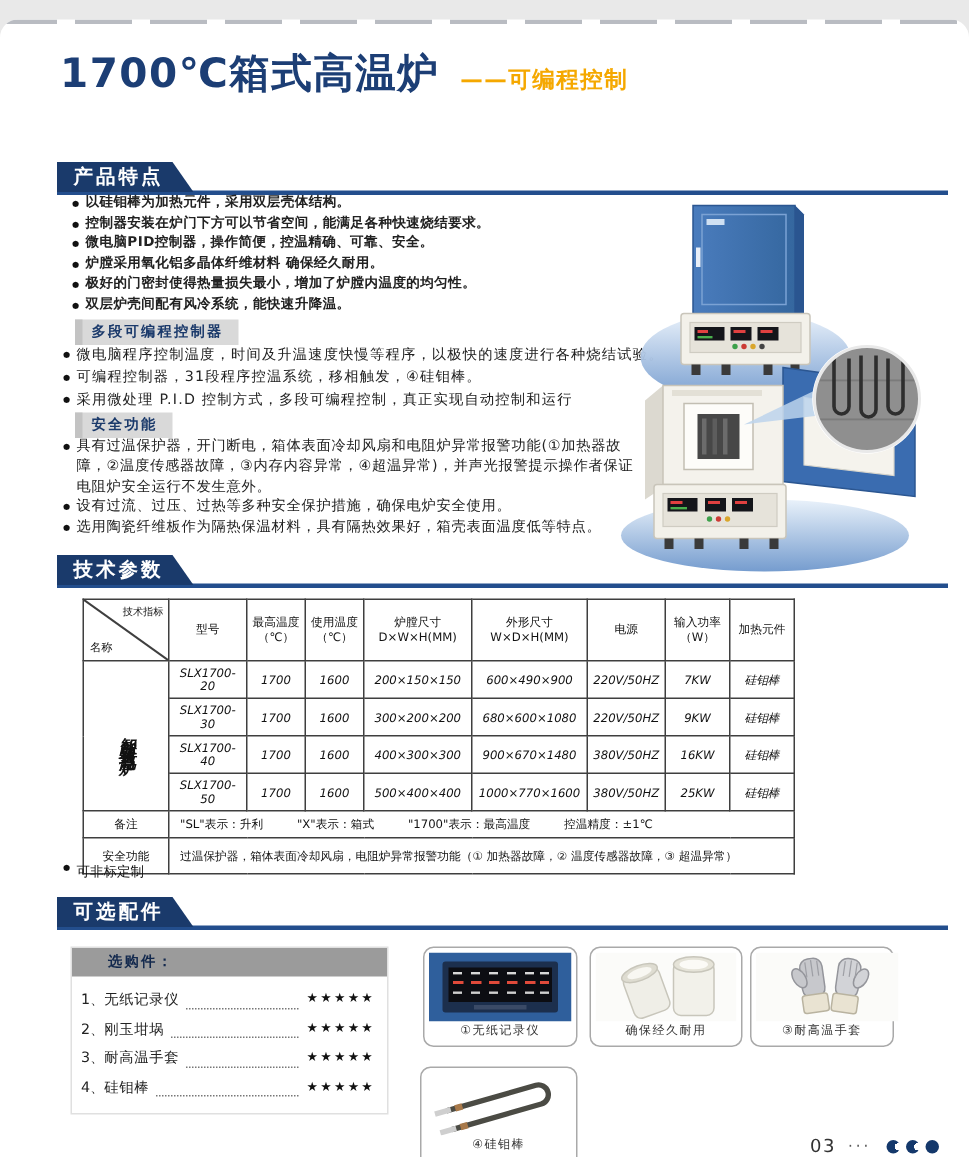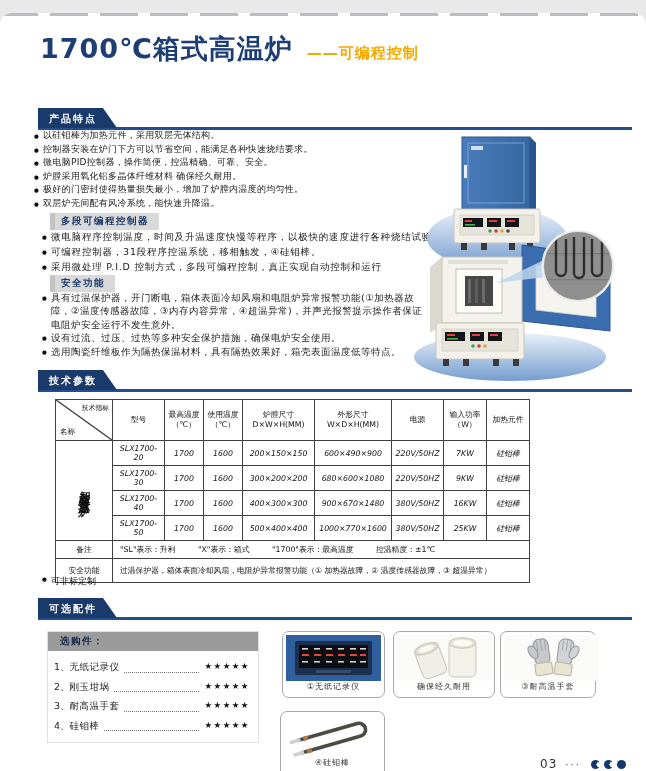--- a/index.html
+++ b/index.html
@@ -11,28 +11,28 @@
   .top-dashes{position:absolute;top:0;left:0;width:646px;height:3px;
     background:repeating-linear-gradient(90deg,#b9bcc2 0 38px,transparent 38px 50px);}
   
   .title-row{position:absolute;left:40px;top:18px;white-space:nowrap;}
   .title{font-size:27px;font-weight:bold;color:#1c3e75;letter-spacing:1px;}
   .subtitle{font-size:15px;font-weight:bold;color:#f5a800;margin-left:14px;letter-spacing:1px;}
   .intro{position:absolute;left:28px;top:54px;width:600px;margin:0;font-size:10px;line-height:16px;
     color:#333;text-indent:2em;letter-spacing:0.4px;}
   
   .sec-header{position:absolute;left:38px;width:594px;border-bottom:3px solid #234e8d;height:20px;}
-  .badge{display:inline-block;background:#1a3a6b;color:#fff;font-size:10px;font-weight:bold;
+  .badge{display:inline-block;background:#1a3a6b;color:#fff;font-size:13px;font-weight:bold;
     letter-spacing:2px;padding:4px 20px 3px 11px;line-height:13px;
     clip-path:polygon(0 0,calc(100% - 14px) 0,100% 100%,0 100%);}
   
   .blist{position:absolute;margin:0;padding:0;list-style:none;}
   .blist li{position:relative;padding-left:9px;color:#222;}
   .blist li::before{content:"●";position:absolute;left:0;top:1px;font-size:5.5px;color:#111;}
-  .features{left:34px;top:116px;width:392px;font-size:9px;line-height:13.6px;letter-spacing:0.3px;}
+  .features{left:48px;top:116px;width:392px;font-size:9px;line-height:13.6px;letter-spacing:0.3px;font-weight:bold;}
   .prog{left:42px;top:216px;width:404px;font-size:9.5px;line-height:15px;letter-spacing:0.8px;}
   .safety-l{left:42px;top:278px;width:386px;font-size:9.5px;line-height:13.4px;letter-spacing:0.5px;}
   
   .subheader{position:absolute;left:50px;font-family:Liberation Mono, monospace;}
   .subheader span{display:inline-block;background:#d9d9d9;border-left:5px solid #c3c3c3;
     color:#1b3a6b;font-weight:bold;font-size:9.5px;letter-spacing:1.5px;padding:2px 10px 2px 6px;}
   
   .spec{position:absolute;left:55px;top:386px;width:474px;border-collapse:collapse;table-layout:fixed;}
   .spec td{border:1px solid #3f3f3f;font-size:7.8px;text-align:center;vertical-align:middle;
     padding:1px 2px;color:#111;}
@@ -46,21 +46,21 @@
   .vtext{writing-mode:vertical-lr;text-orientation:upright;font-size:10.5px;font-weight:bold;
     letter-spacing:2px;margin:0 auto;color:#111;}
   .spec td.left{text-align:left;padding-left:7px;}
   .remark-parts span{margin-right:20px;}
   
   .custom-note{position:absolute;left:42px;top:562px;font-size:9px;color:#111;padding-left:9px;}
   .custom-note::before{content:"●";position:absolute;left:0;top:1px;font-size:5.5px;}
   
   .options{position:absolute;left:47px;top:618px;width:210px;border:1px solid #e0e0e0;background:#fff;}
   .opt-bar{background:#9b9b9b;color:#12284d;font-weight:bold;font-size:9.5px;letter-spacing:1.5px;
-    padding:3px 12px;}
+    padding:3px 24px;}
   .opt-items{padding:6px 8px 7px 6px;}
   .opt-item{display:flex;align-items:flex-end;font-size:9.5px;line-height:18.5px;color:#222;}
   .opt-num{flex:none;}
   .opt-name{flex:none;letter-spacing:0.5px;}
   .opt-leader{flex:1;border-bottom:1.2px dotted #777;margin:0 5px 4px 4px;}
   .opt-stars{flex:none;font-size:8.5px;letter-spacing:1.5px;color:#111;padding-bottom:1px;}
   
   .card{position:absolute;border:1px solid #a9a9a9;border-radius:7px;background:#fff;
     padding:3px 3px 1px 3px;box-sizing:border-box;}
   .card .img{display:block;margin:0 auto;}

